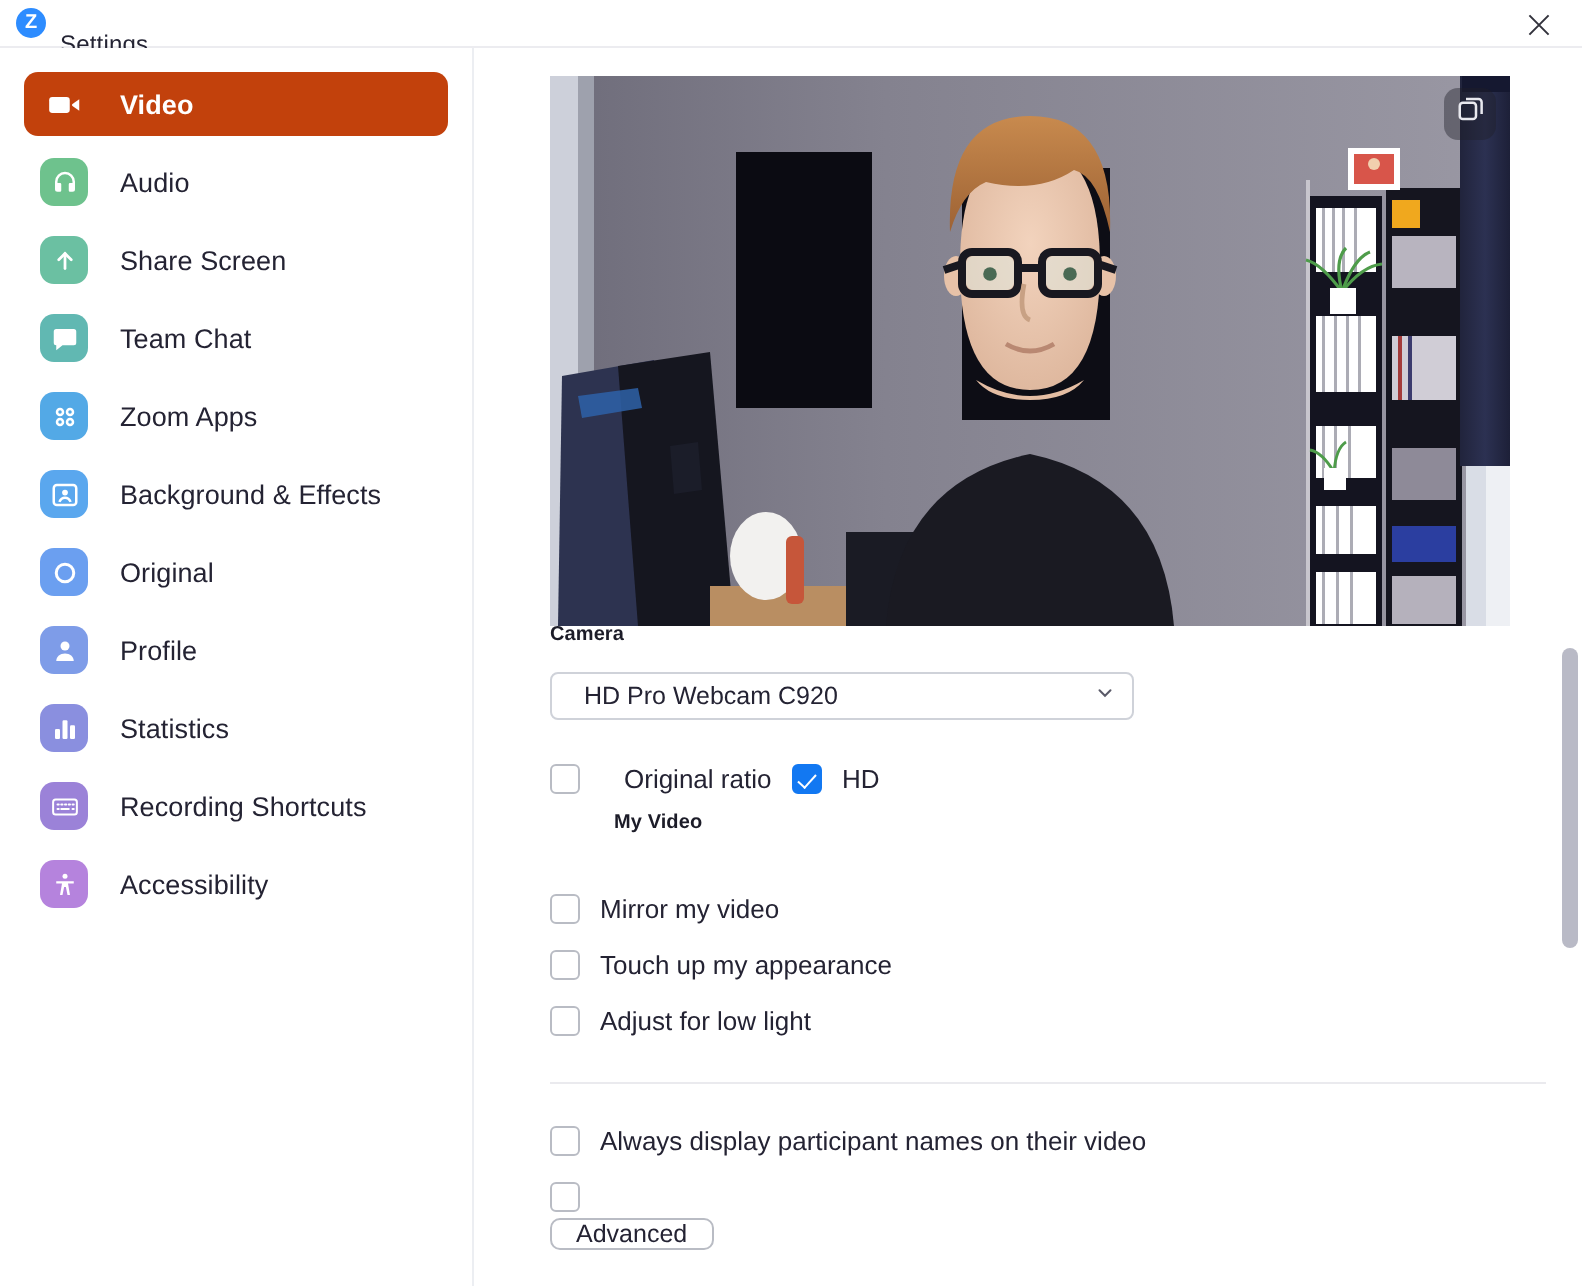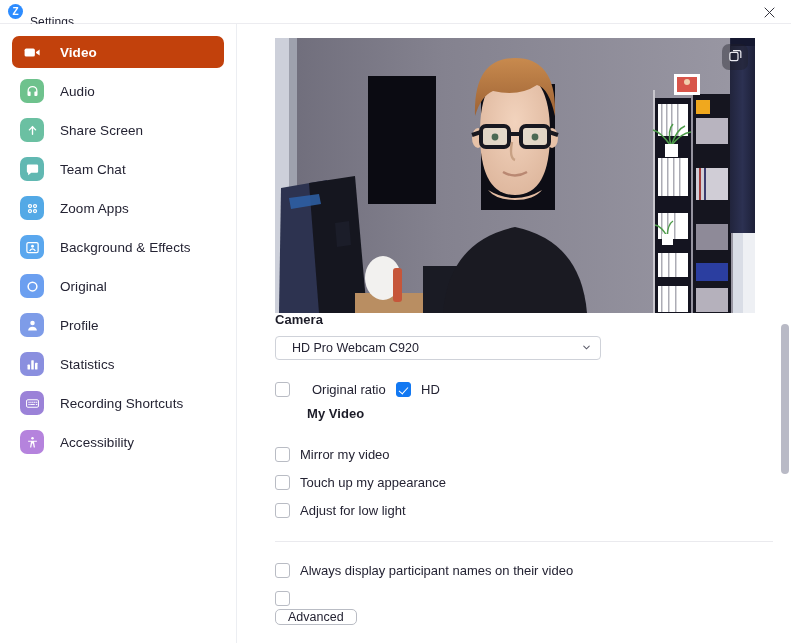--- a/index.html
+++ b/index.html
@@ -83,28 +83,28 @@
     position: absolute; right: 7px; top: 6px;
     width: 26px; height: 26px; border-radius: 7px;
     background: rgba(30,30,40,.42);
     display: flex; align-items: center; justify-content: center;
     cursor: default;
   }
 
   
   .sec-head {
     position: absolute; left: 37px;
-    font-size: 13px; font-weight: 700; color: #1c1c28;
+    font-size: 10px; font-weight: 700; color: #1c1c28;
     letter-spacing: .05px;
   }
 
   
   .cam-select {
     position: absolute; left: 37px; top: 312px;
-    width: 326px; height: 24px;
+    width: 292px; height: 24px;
     border: 1px solid #cfd2d9; border-radius: 4px;
     background: #fff; display: flex; align-items: center;
     padding: 0 8px 0 16px; cursor: default; gap: 14px;
   }
   .cam-select .val { font-size: 12.5px; color: #242333; flex: 1 1 auto; }
 
   
   .cbrow {
     position: absolute; display: flex; align-items: center; cursor: default;
   }

